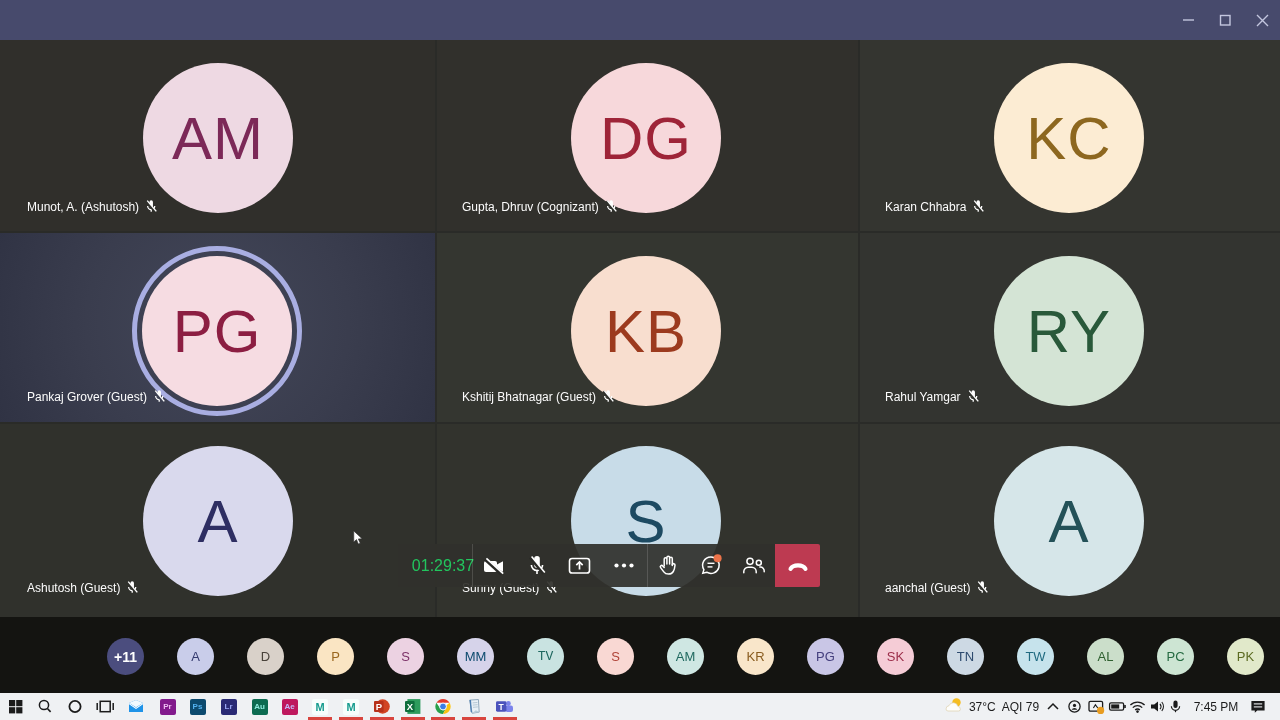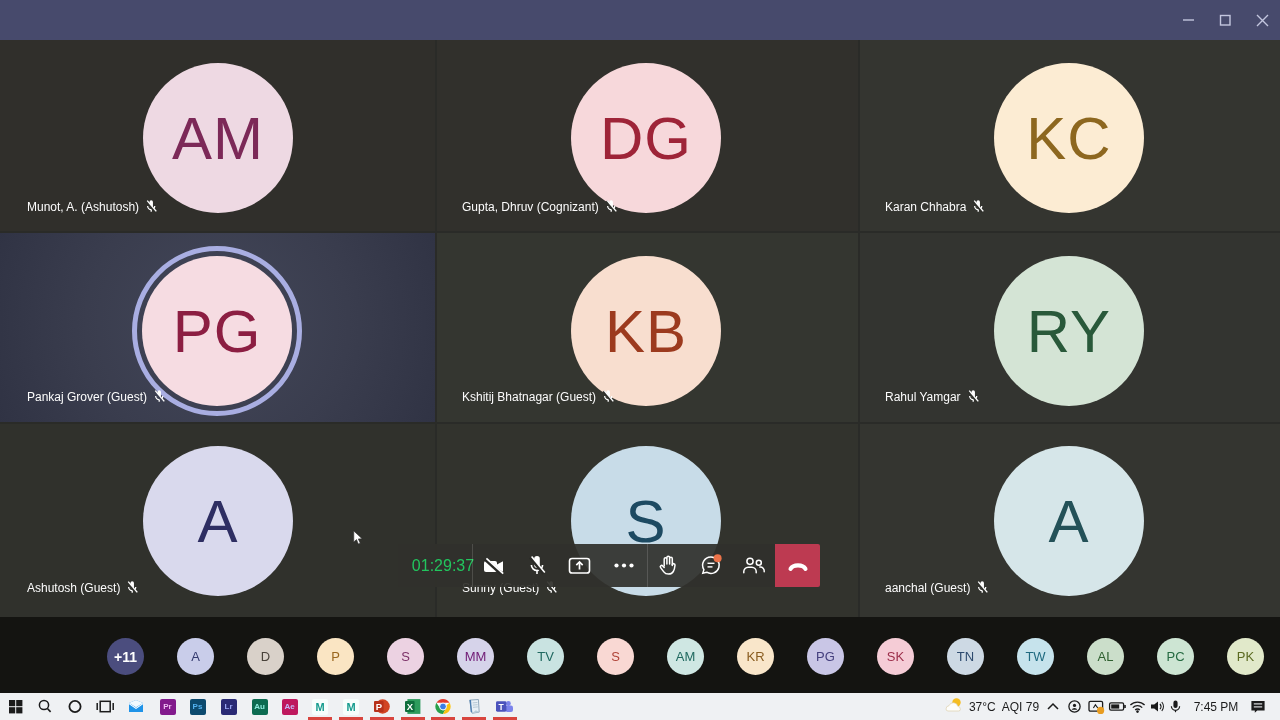--- a/index.html
+++ b/index.html
@@ -142,22 +142,22 @@
             <line x1="3" y1="0.6" x2="11.4" y2="10.6" stroke="#fff" stroke-width="1.3"></line>
           </svg></div>
     </div>
   </div>
   <div id="strip">
     <div class="sav" style="left:107px;background:#4b4d7e;color:#ffffff;font-size:14px;font-weight:bold;">+11</div>
     <div class="sav" style="left:177px;background:#c9cdea;color:#343a6e;">A</div>
     <div class="sav" style="left:247px;background:#d9d1c9;color:#49423a;">D</div>
     <div class="sav" style="left:317px;background:#fae5c3;color:#9a671e;">P</div>
     <div class="sav" style="left:387px;background:#ecd2e2;color:#7c3268;">S</div>
-    <div class="sav" style="left:457px;background:#d6d3ea;color:#701a75;">MM</div>
-    <div class="sav" style="left:527px;background:#c9e3e1;color:#1f6860;">TV</div>
+    <div class="sav" style="left:457px;background:#d6d3ea;color:#0c4a6e;">MM</div>
+    <div class="sav" style="left:527px;background:#c9e3e1;color:#1f6860;font-family:Liberation Mono, monospace;">TV</div>
     <div class="sav" style="left:597px;background:#f9d8d3;color:#b04438;">S</div>
     <div class="sav" style="left:667px;background:#cfe7e3;color:#20695f;">AM</div>
     <div class="sav" style="left:737px;background:#f9e6ca;color:#8a5d20;">KR</div>
     <div class="sav" style="left:807px;background:#c9c6e6;color:#45407e;">PG</div>
     <div class="sav" style="left:877px;background:#f5ccd6;color:#9c2e4a;">SK</div>
     <div class="sav" style="left:947px;background:#cdd9e4;color:#2d4a6e;">TN</div>
     <div class="sav" style="left:1017px;background:#c6e3ec;color:#1f6a80;">TW</div>
     <div class="sav" style="left:1087px;background:#cbdeca;color:#2f6030;">AL</div>
     <div class="sav" style="left:1157px;background:#cde5d3;color:#266b42;">PC</div>
     <div class="sav" style="left:1227px;background:#e1e9ca;color:#5c6b22;">PK</div>

